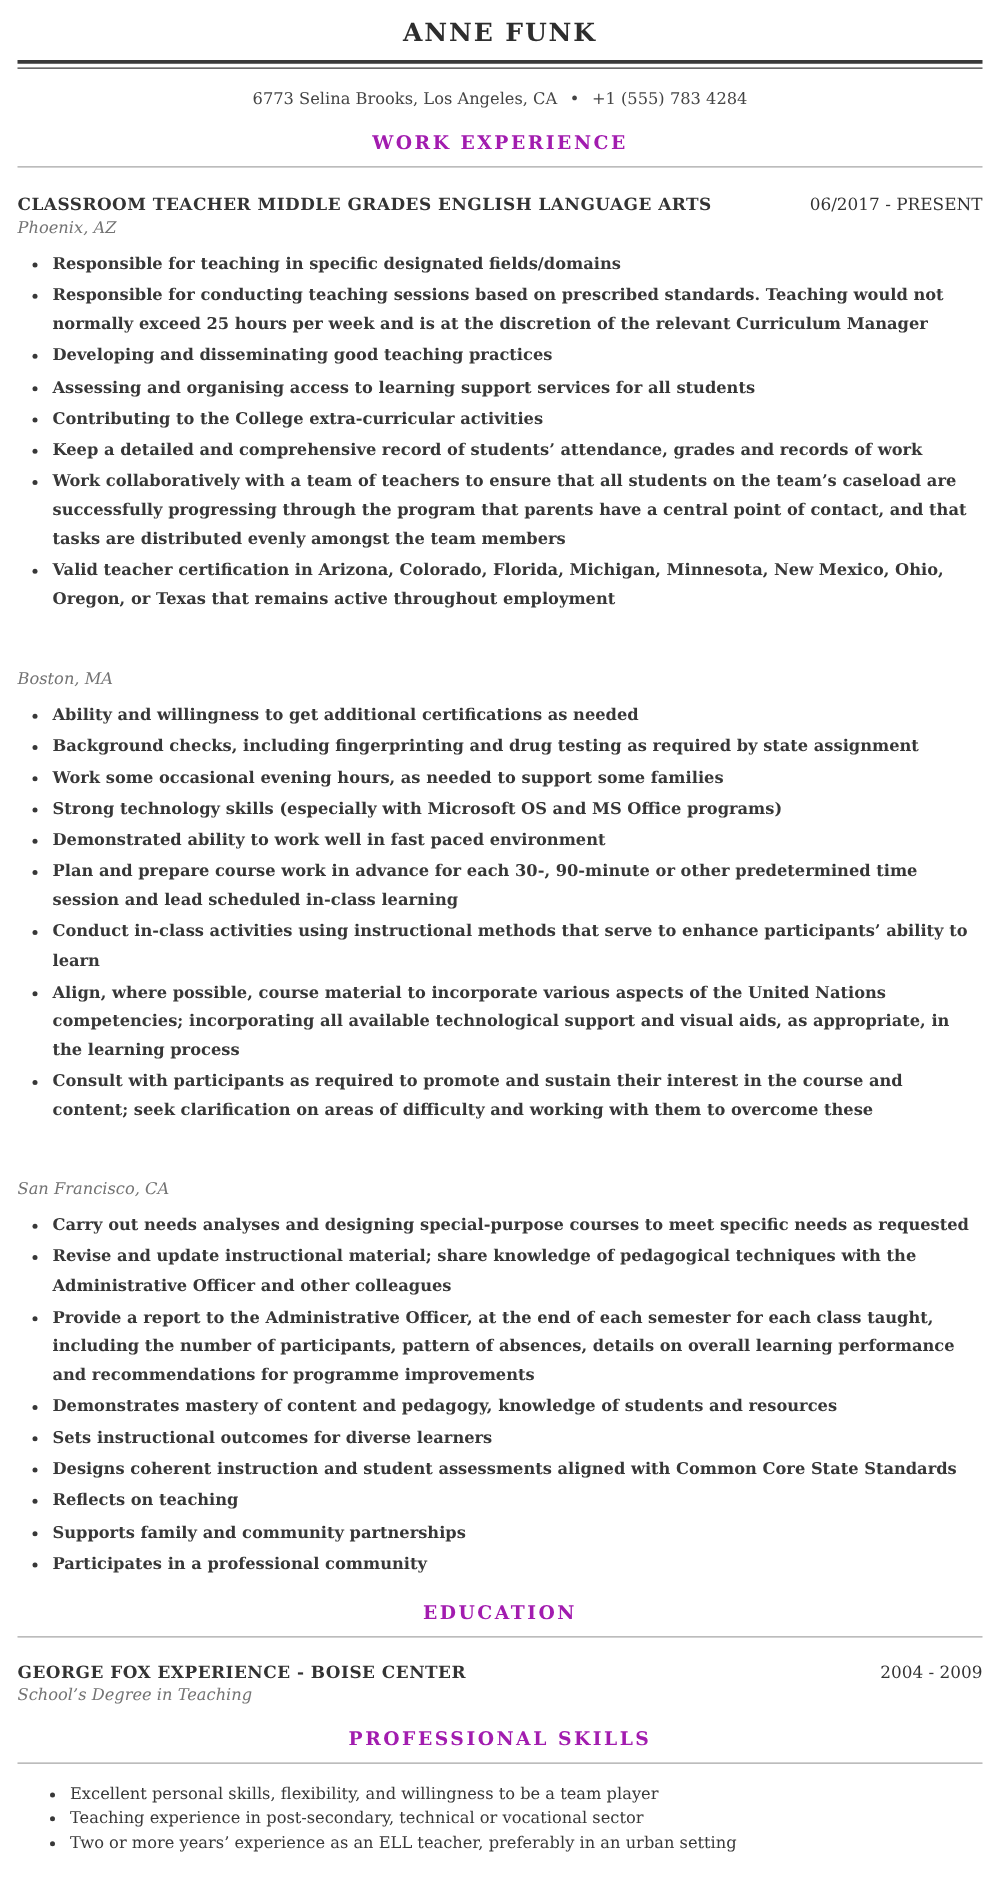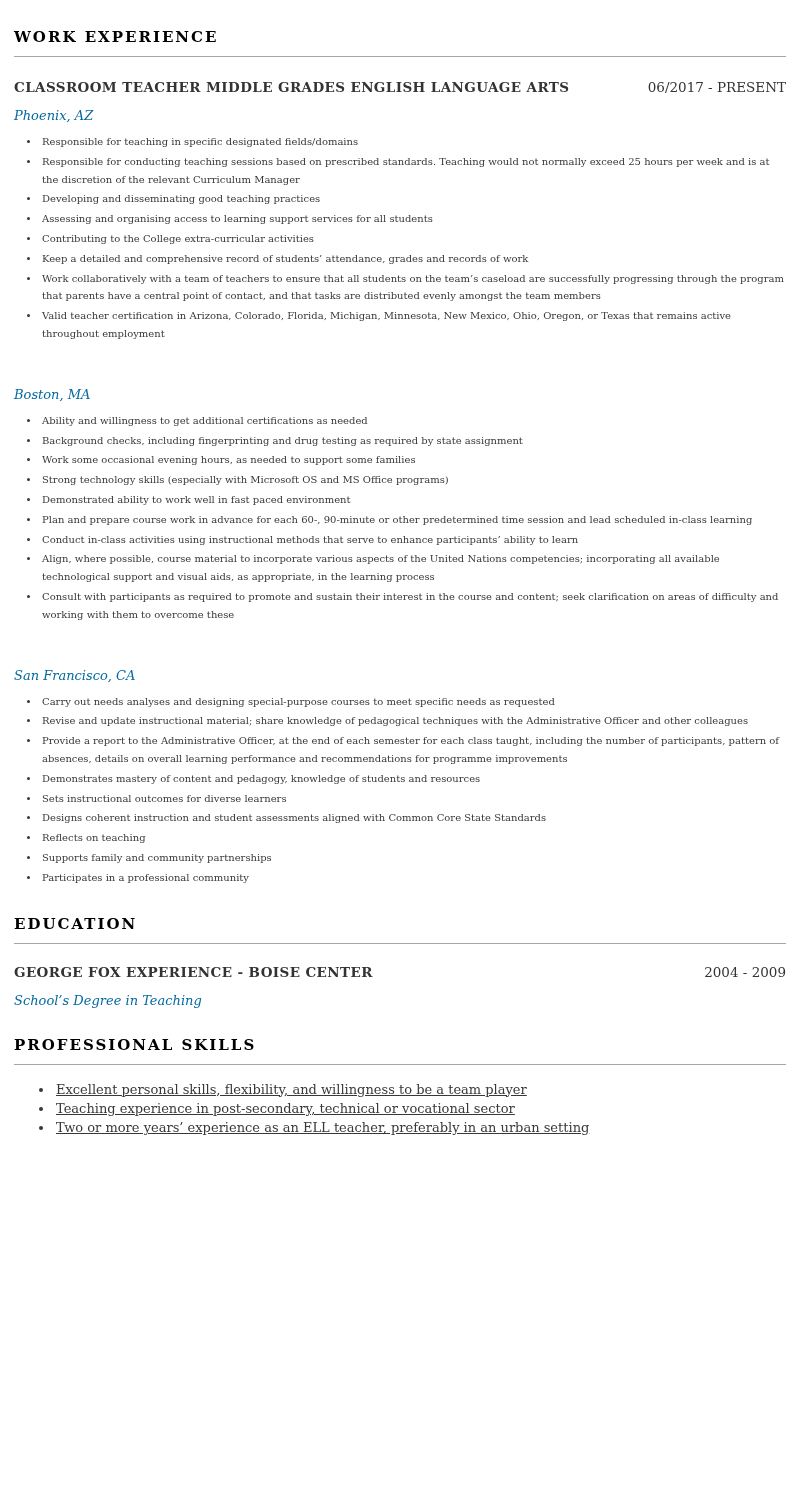--- a/index.html
+++ b/index.html
@@ -33,26 +33,26 @@
   }
   .contact {
     text-align: center;
     font-size: 13px;
     color: #444444;
     margin: 17px 0 4px 0;
   }
   .contact .sep { margin: 0 10px; }
   
   .section-title {
-    text-align: left;
+    text-align: center;
     font-size: 15px;
     font-weight: bold;
     letter-spacing: 2px;
-    color: #000000;
-    margin: 28px 0 10px 0;
+    color: #a21caf;
+    margin: 18px 0 10px 0;
   }
   .rule { border-bottom: 1px solid #a6a6a6; height: 0; }
   
   .job { margin-top: 22px; }
   .job + .job { margin-top: 44px; }
   .job-head, .edu-head {
     display: flex;
     justify-content: space-between;
     align-items: center;
   }
@@ -65,53 +65,60 @@
   }
   .job-dates, .edu-dates {
     font-size: 13.5px;
     font-weight: normal;
     color: #333333;
     white-space: nowrap;
   }
   .job-location, .edu-degree {
     font-style: italic;
     font-size: 13px;
-    color: #0369a1;
-    margin-top: 13px;
+    color: #737373;
+    margin-top: 3px;
   }
   ul.bullets {
     margin: 10px 0 0 0;
     padding-left: 26px;
   }
   ul.bullets li {
-    font-size: 10px;
+    font-size: 13px;
     line-height: 1.78;
     margin: 2px 0;
     padding-left: 2px;
+    font-weight: bold;
   }
   
   .edu-entry { margin-top: 20px; }
   
   ul.skills {
     margin: 16px 0 0 0;
     padding-left: 40px;
   }
   ul.skills li {
     font-size: 13px;
     line-height: 1.42;
     margin: 1px 0;
     padding-left: 2px;
-    text-decoration: underline;
   }
 </style>
 </head>
 <body>
 
 <div class="page">
 
+  <header>
+    <h1 class="name">ANNE FUNK</h1>
+    <div class="double-rule"></div>
+    <div class="contact">
+      <span>6773 Selina Brooks,  Los Angeles, CA</span><span class="sep">•</span><span>+1 (555) 783 4284</span>
+    </div>
+  </header>
 
   <section>
     <h2 class="section-title">WORK EXPERIENCE</h2>
     <div class="rule"></div>
 
     <div>
 
         <article class="job">
           <div class="job-head">
             <h3 class="job-title">CLASSROOM TEACHER MIDDLE GRADES ENGLISH LANGUAGE ARTS</h3>
@@ -145,21 +152,21 @@
               <li>Ability and willingness to get additional certifications as needed</li>
 
               <li>Background checks, including fingerprinting and drug testing as required by state assignment</li>
 
               <li>Work some occasional evening hours, as needed to support some families</li>
 
               <li>Strong technology skills (especially with Microsoft OS and MS Office programs)</li>
 
               <li>Demonstrated ability to work well in fast paced environment</li>
 
-              <li>Plan and prepare course work in advance for each 60-, 90-minute or other predetermined time session and lead scheduled in-class learning</li>
+              <li>Plan and prepare course work in advance for each 30-, 90-minute or other predetermined time session and lead scheduled in-class learning</li>
 
               <li>Conduct in-class activities using instructional methods that serve to enhance participants’ ability to learn</li>
 
               <li>Align, where possible, course material to incorporate various aspects of the United Nations competencies; incorporating all available technological support and visual aids, as appropriate, in the learning process</li>
 
               <li>Consult with participants as required to promote and sustain their interest in the course and content; seek clarification on areas of difficulty and working with them to overcome these</li>
             </ul>
         </article>
 
         <article class="job">

